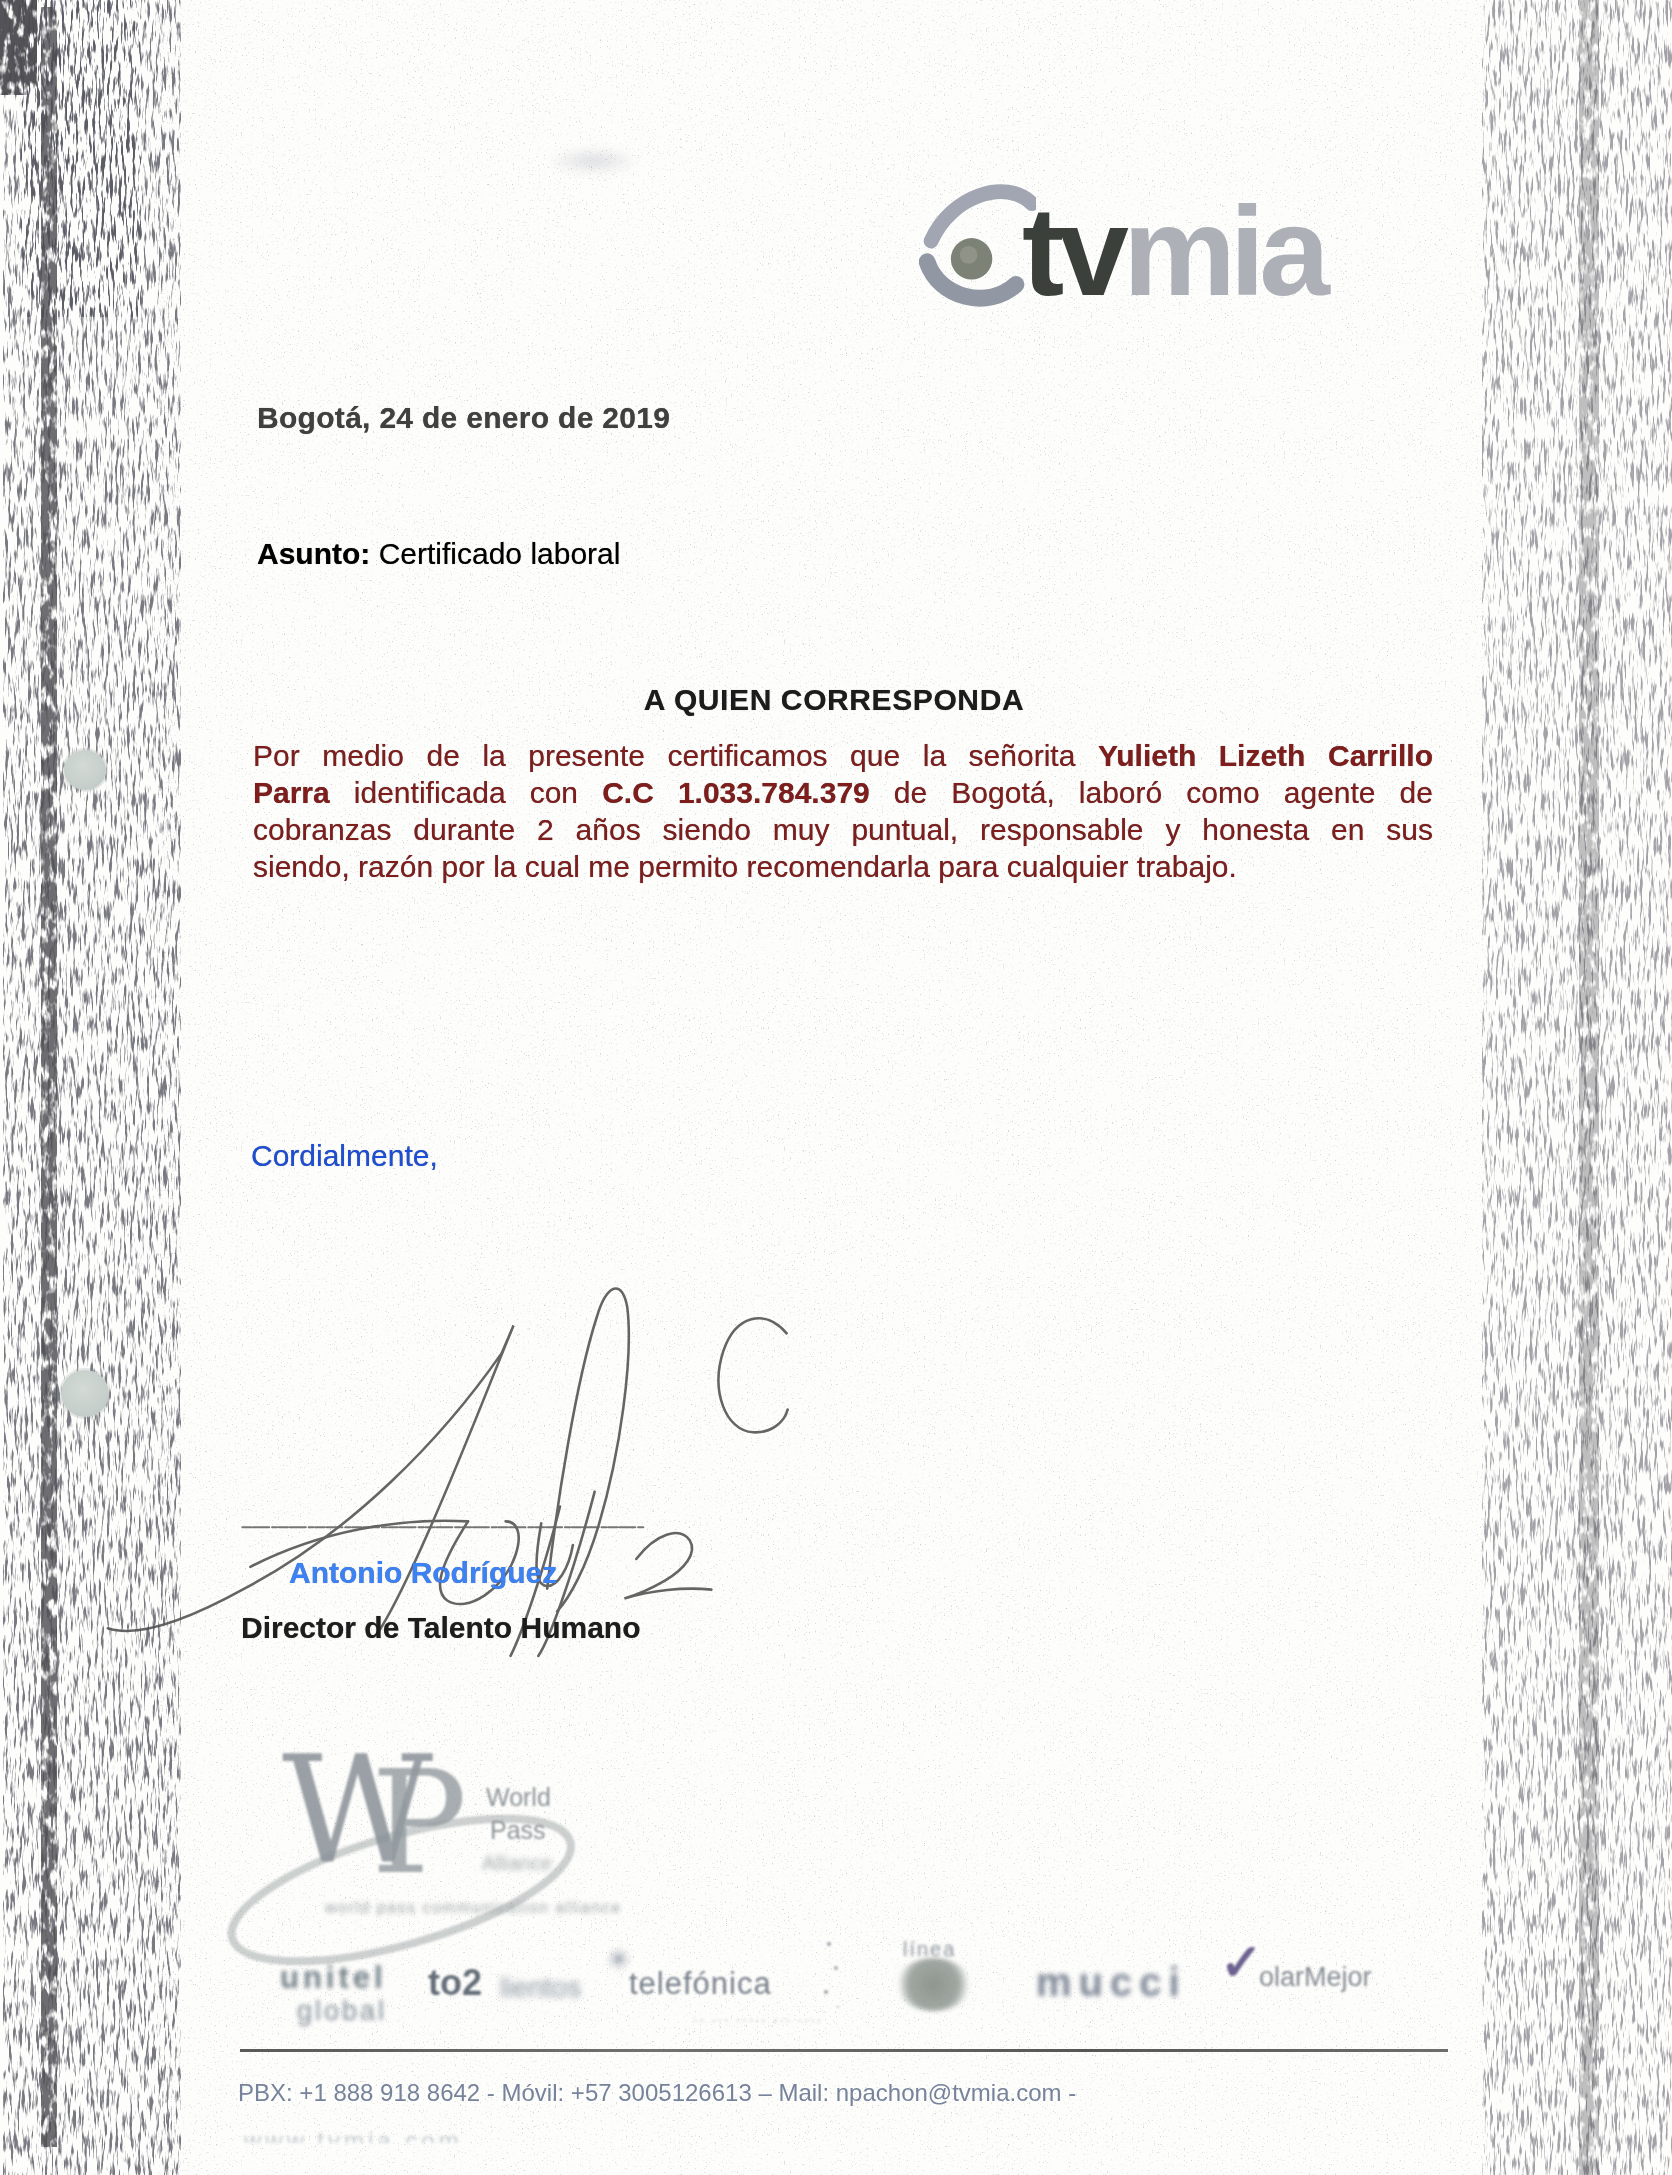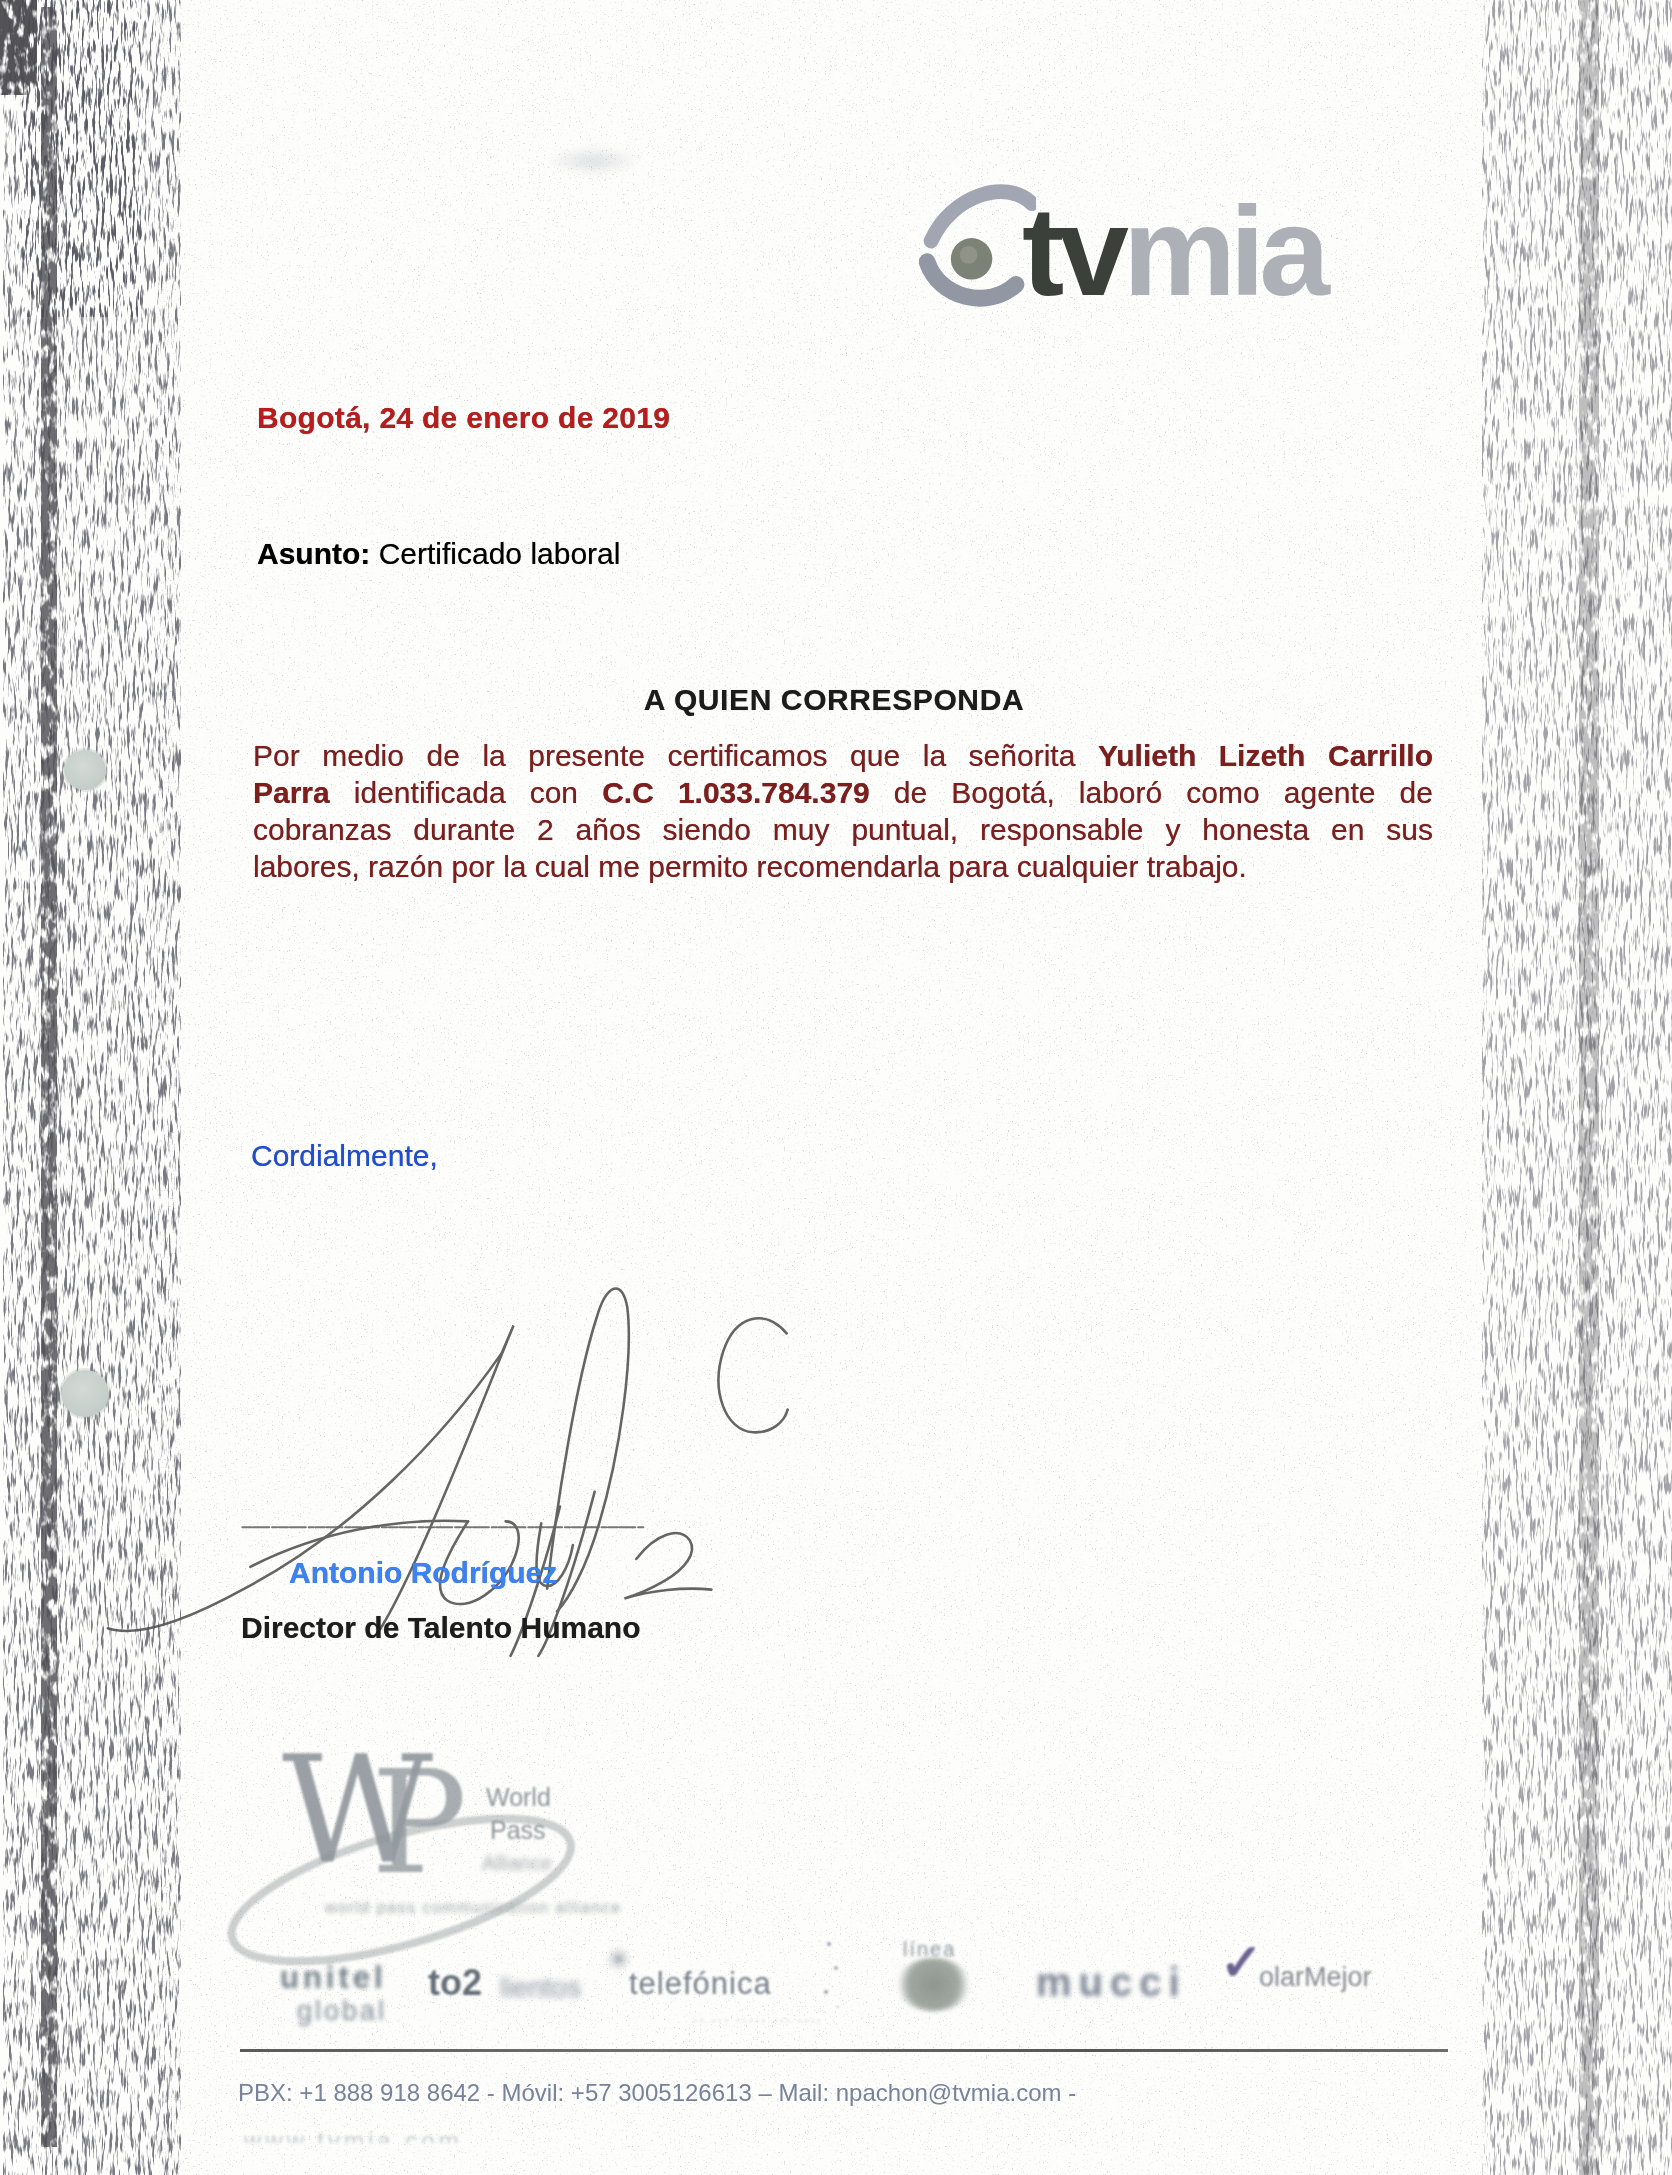--- a/index.html
+++ b/index.html
@@ -10,21 +10,21 @@
   .b{font-weight:700;}
 
   
   .logo-wrap{left:919px;top:166px;width:495px;height:168px;filter:blur(0.7px);}
   .logo-text{position:absolute;left:103px;top:22px;font-size:127px;line-height:127px;
              font-weight:700;letter-spacing:-6px;white-space:nowrap;}
   .logo-tv{color:#3b403b;}
   .logo-mia{color:#adb1b7;}
 
   
-  .city-date{left:257px;top:401px;font-size:30px;font-weight:700;color:#b91c1c;letter-spacing:0.3px;}
+  .city-date{left:257px;top:401px;font-size:30px;font-weight:700;color:#404040;letter-spacing:0.3px;}
   .subject{left:257px;top:537px;font-size:30px;color:#000000;}
   .salutation{left:834px;top:683px;transform:translateX(-50%);font-size:30px;font-weight:700;
               color:#1c1c1c;letter-spacing:0.6px;white-space:nowrap;}
   .para{left:253px;top:737px;width:1180px;font-size:30px;line-height:37px;color:#7f1d1d;}
   .para .ln{text-align:justify;text-align-last:justify;}
   .para .ln.last{text-align-last:left;}
   .issue{left:253px;top:945px;font-size:30px;color:#333;}
   .closing{left:251px;top:1139px;font-size:30px;color:#1d4ed8;}
   .signer-name{left:241px;top:1556px;font-size:30px;font-weight:700;color:#3b82f6;margin-left:48px;}
   .signer-title{left:241px;top:1611px;font-size:30px;font-weight:700;color:#1d1d1d;}
@@ -132,21 +132,21 @@
   <div class="abs city-date soft">Bogotá, 24 de enero de 2019</div>
 
   <div class="abs subject soft"><span class="b">Asunto:</span><span> Certificado laboral</span></div>
 
   <div class="abs salutation soft">A QUIEN CORRESPONDA</div>
 
   <div class="abs para soft">
     <div class="ln"><span>Por medio de la presente certificamos que la señorita </span><span class="b">Yulieth Lizeth Carrillo</span></div>
     <div class="ln"><span class="b">Parra</span><span> identificada con </span><span class="b">C.C 1.033.784.379</span><span> de Bogotá, laboró como agente de</span></div>
     <div class="ln">cobranzas durante 2 años siendo muy puntual, responsable y honesta en sus</div>
-    <div class="ln last">labores, razón por la cual me permito recomendarla para cualquier trabajo.</div>
+    <div class="ln last">siendo, razón por la cual me permito recomendarla para cualquier trabajo.</div>
   </div>
 
 
   <div class="abs closing soft">Cordialmente,</div>
 
   <svg class="sig" style="left:94px;top:1262px;" width="752" height="396" viewBox="0 0 760 400">
     <defs>
         <filter id="sg">
           <feGaussianBlur stdDeviation="0.45"></feGaussianBlur>
         </filter>

